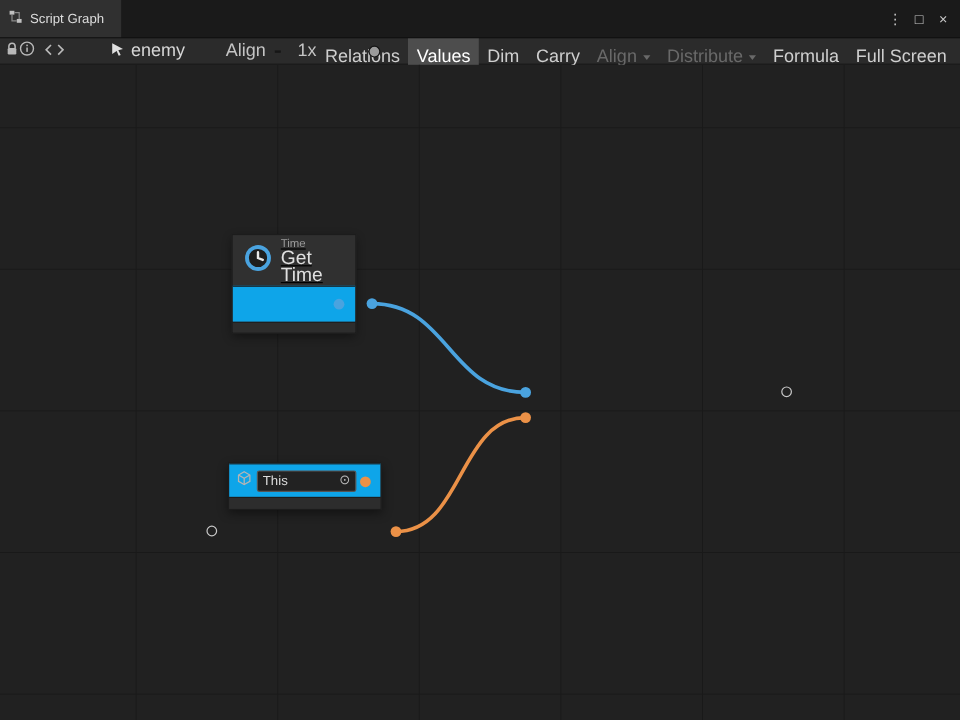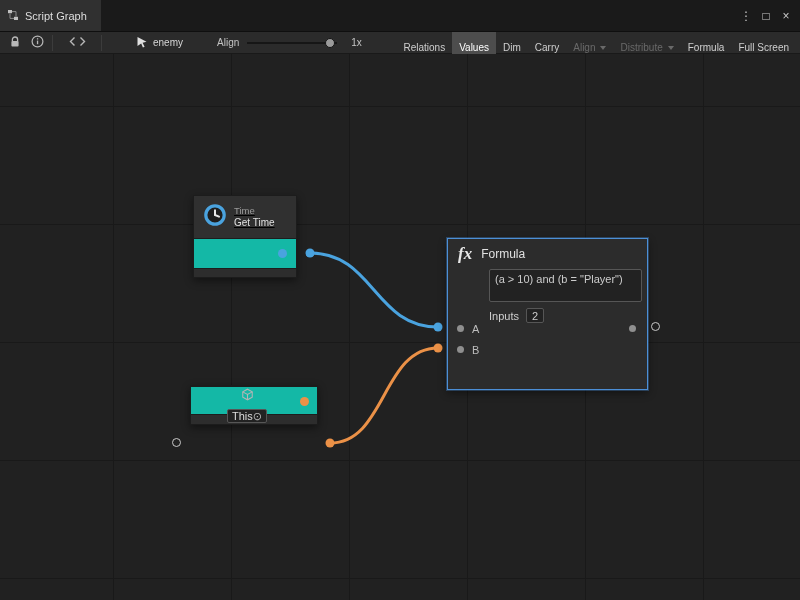--- a/index.html
+++ b/index.html
@@ -14,21 +14,21 @@
   .tab { display:flex; align-items:center; gap:6px; background:#303030;
     padding:0 14px 0 7px; }
   .tab-title { font-size:11px; color:#dedede; white-space:nowrap; }
   .win-controls { margin-left:auto; display:flex; align-items:center; gap:2px;
     padding-right:5px; }
   .win-btn { width:18px; height:20px; color:#c8c8c8; font-size:12px; line-height:20px;
     text-align:center; }
 
   
   .toolbar { height:22px; background:#2b2b2b; border-bottom:1px solid #191919;
-    display:flex; align-items:center; font-size:10px; color:#cfcfcf; padding:0 4px; }
+    display:flex; align-items:center; font-size:15px; color:#cfcfcf; padding:0 4px; }
   .tb-icon-btn { width:22px; height:22px; display:flex; align-items:center;
     justify-content:center; }
   .tb-sep { width:1px; height:16px; background:#3c3c3c; margin:0 4px; }
   .code-btn { width:40px; }
   .graph-name-group { display:flex; align-items:center; gap:5px; margin-left:30px; }
   .graph-name { color:#d6d6d6; }
   .zoom-label { margin-left:34px; color:#c4c4c4; }
   .zoom-slider { position:relative; width:90px; height:22px; margin-left:8px; }
   .zoom-track { position:absolute; left:0; right:0; top:10px; height:2px; background:#161616; }
   .zoom-handle { position:absolute; top:6px; left:78px; width:10px; height:10px;
@@ -52,22 +52,22 @@
 
   .wires { position:absolute; left:0; top:0; width:800px; height:556px;
     pointer-events:none; }
 
   
   .node { position:absolute; background:#2b2b2b; border:1px solid #1c1c1c;
     box-shadow:0 3px 8px rgba(0,0,0,0.45); }
   .node-header { display:flex; align-items:center; gap:7px; padding:8px 9px;
     background:#303030; height:42px; }
   .node-cat { font-size:9.5px; color:#9b9b9b; line-height:11px; }
-  .node-title { font-size:10px; color:#e0e0e0; line-height:14px; }
-  .node-body { position:relative; background:#14b8a6; border-top:1px solid #1d1d1d;flex-direction:column; }
+  .node-title { font-size:16px; color:#e0e0e0; line-height:14px; }
+  .node-body { position:relative; background:#0ea5e9; border-top:1px solid #1d1d1d; }
   .node-footer { height:9px; background:#2d2d2d; border-top:1px solid #1d1d1d; }
 
   .pdot { border-radius:50%; }
   .pdot.blue { width:9px; height:9px; background:#4aa3df; }
   .pdot.orange { width:9px; height:9px; background:#eb9147; }
   .pdot.gray { width:7px; height:7px; background:#8f8f8f; }
   .hollow-port { position:absolute; width:9px; height:9px; border-radius:50%;
     border:1.5px solid #c9c9c9; background:transparent; }
 
   
@@ -230,40 +230,20 @@
           <div class="node-cat">Time</div>
           <div class="node-title">Get Time</div>
         </span>
       </div>
       <div class="node-body">
         <div class="pdot blue out-port"></div>
       </div>
       <div class="node-footer"></div>
     </div>
 
-    <div class="node formula">
-      <div class="f-header">
-        <span class="fx-icon">fx</span>
-        <span class="f-title">Formula</span>
-      </div>
-      <div class="f-expr">(a &gt; 10) and (b = "Player")</div>
-      <div class="f-inputs-row">
-        <span class="f-inputs-label">Inputs</span>
-        <span class="f-count-box">2</span>
-      </div>
-      <div class="f-port-row row-a">
-        <span class="pdot gray"></span>
-        <span class="f-port-label">A</span>
-        <span class="pdot gray f-out-dot"></span>
-      </div>
-      <div class="f-port-row row-b">
-        <span class="pdot gray"></span>
-        <span class="f-port-label">B</span>
-      </div>
-    </div>
 
     <div class="hollow-port" style="left:651px; top:268px;"></div>
 
     <div class="node get-name">
       <div class="node-body">
         <span>
           <svg width="13" height="13" viewBox="0 0 22 22">
             <path d="M11 2 L19 6.5 V15.5 L11 20 L3 15.5 V6.5 Z" fill="none" stroke="#b5b5b5" stroke-width="1.8"></path>
             <path d="M3 6.5 L11 11 L19 6.5 M11 11 V20" fill="none" stroke="#b5b5b5" stroke-width="1.8"></path>
           </svg>

